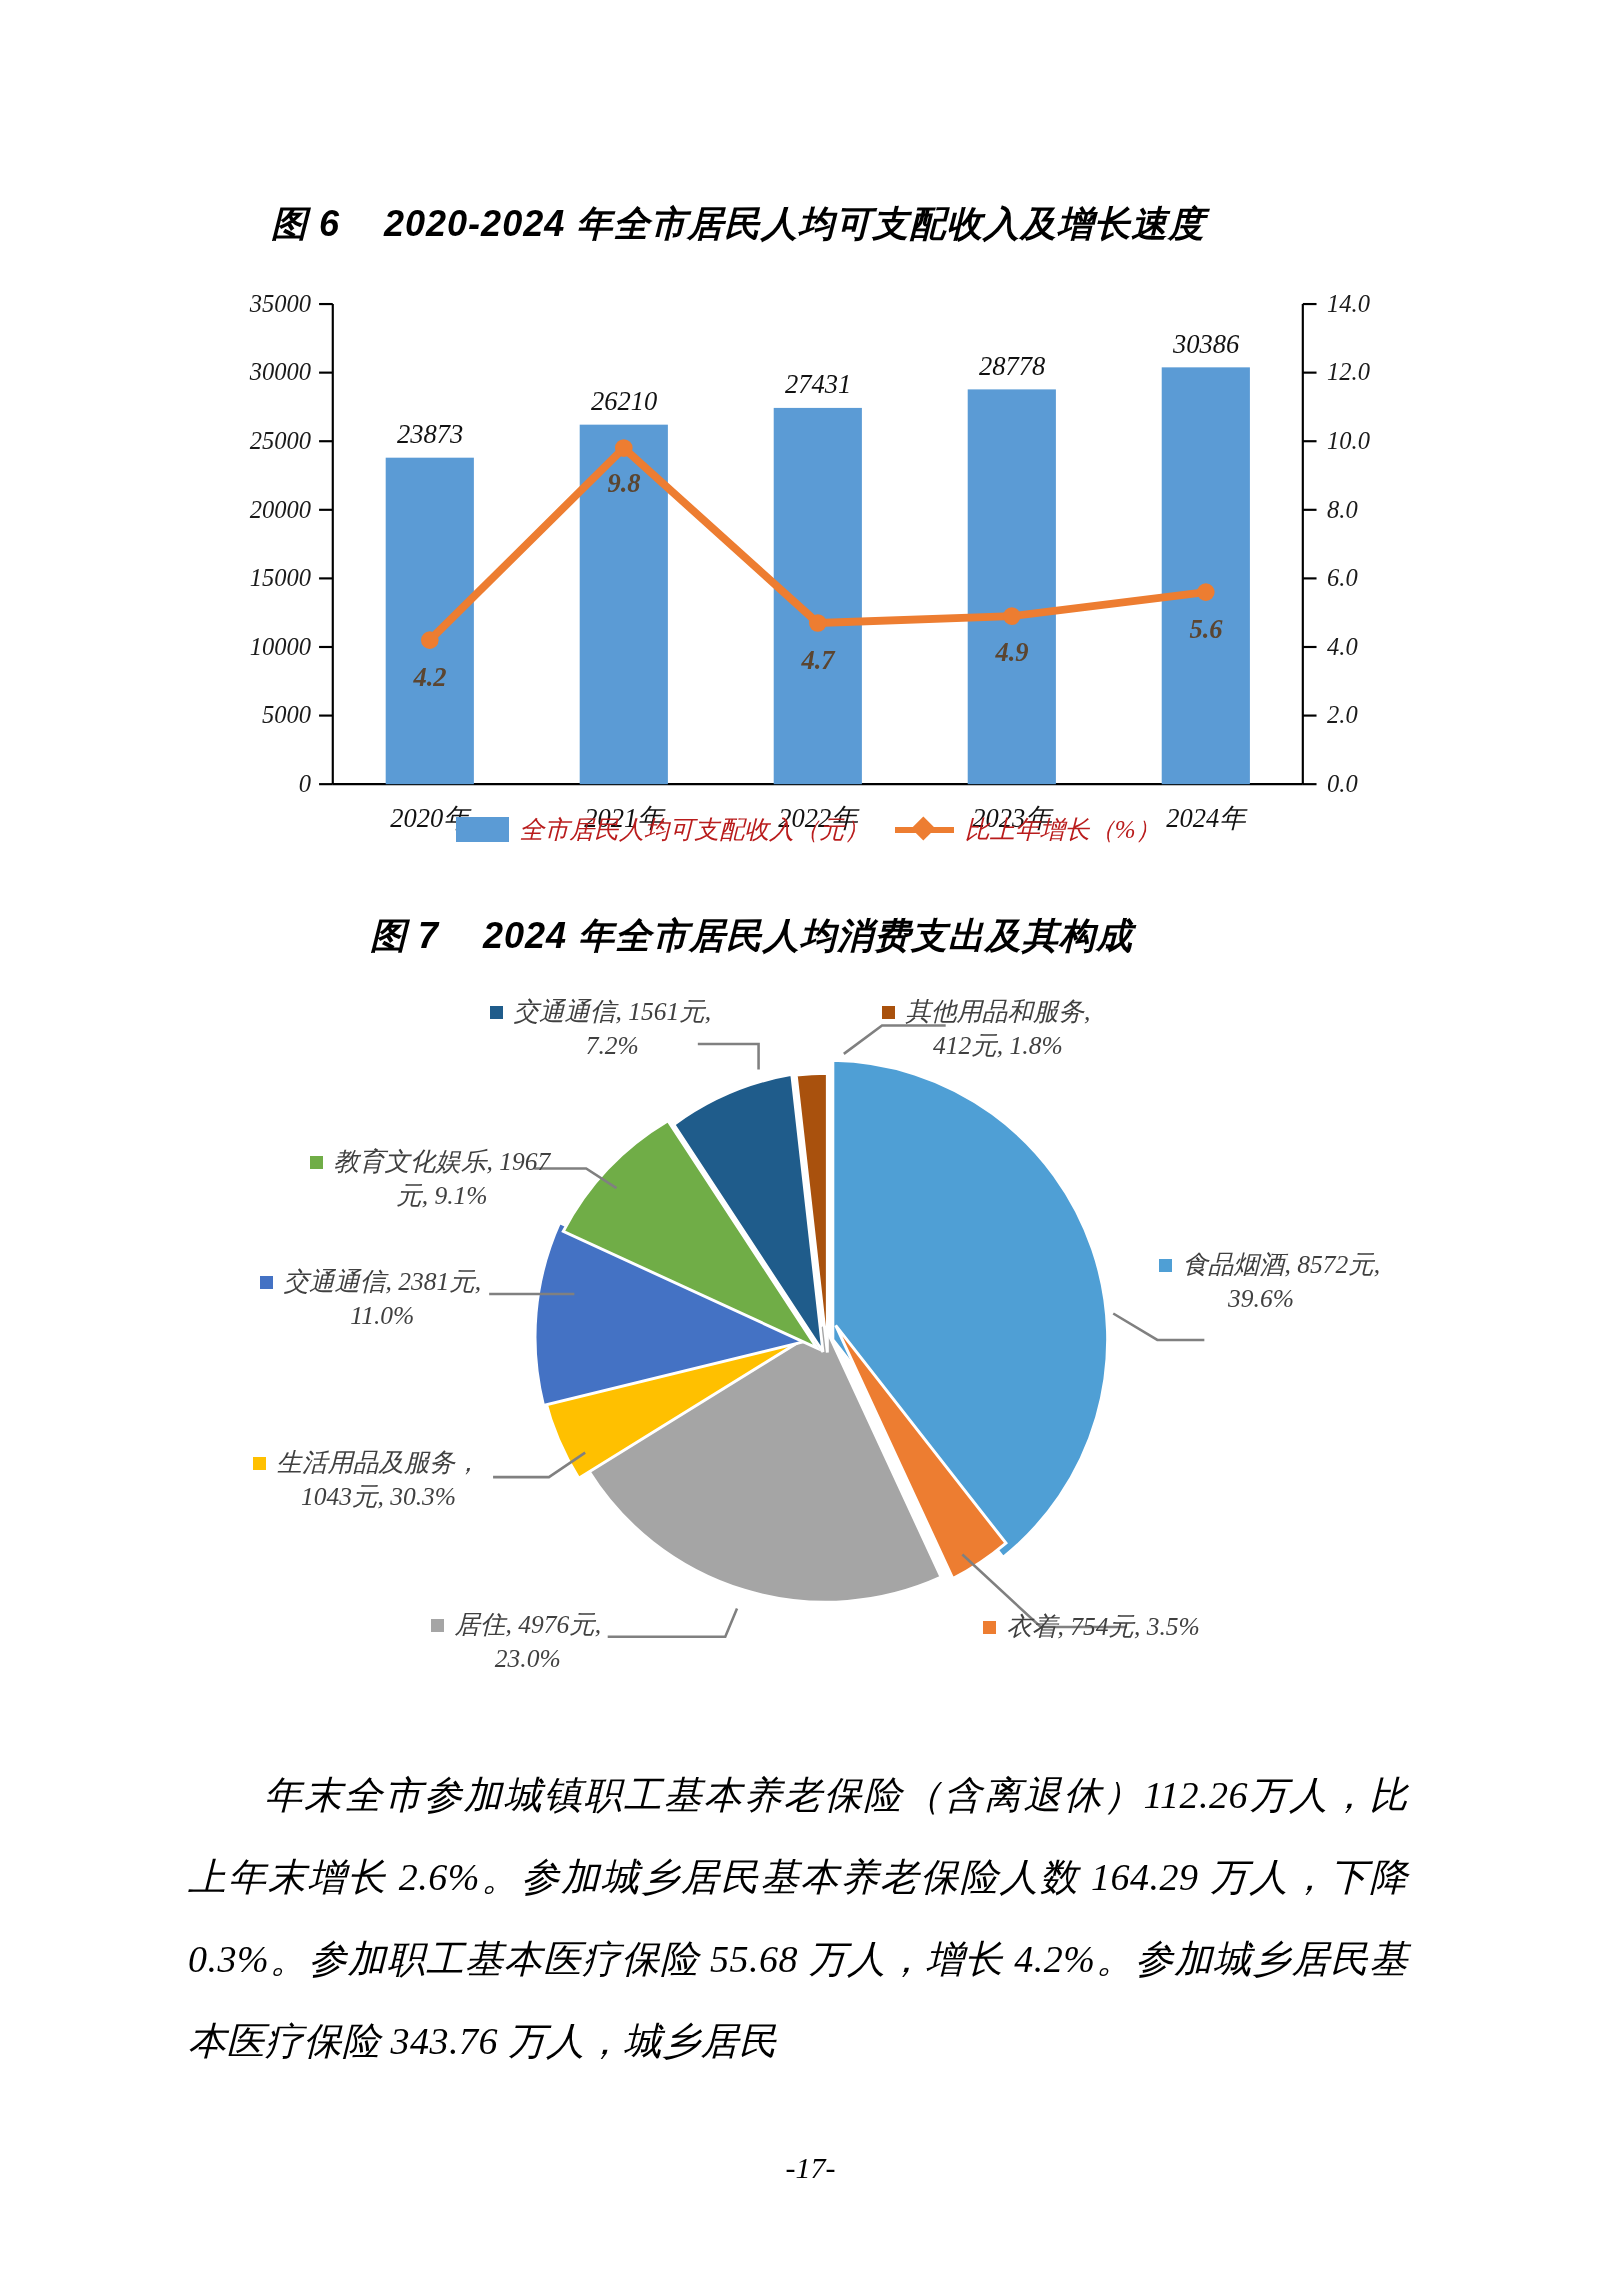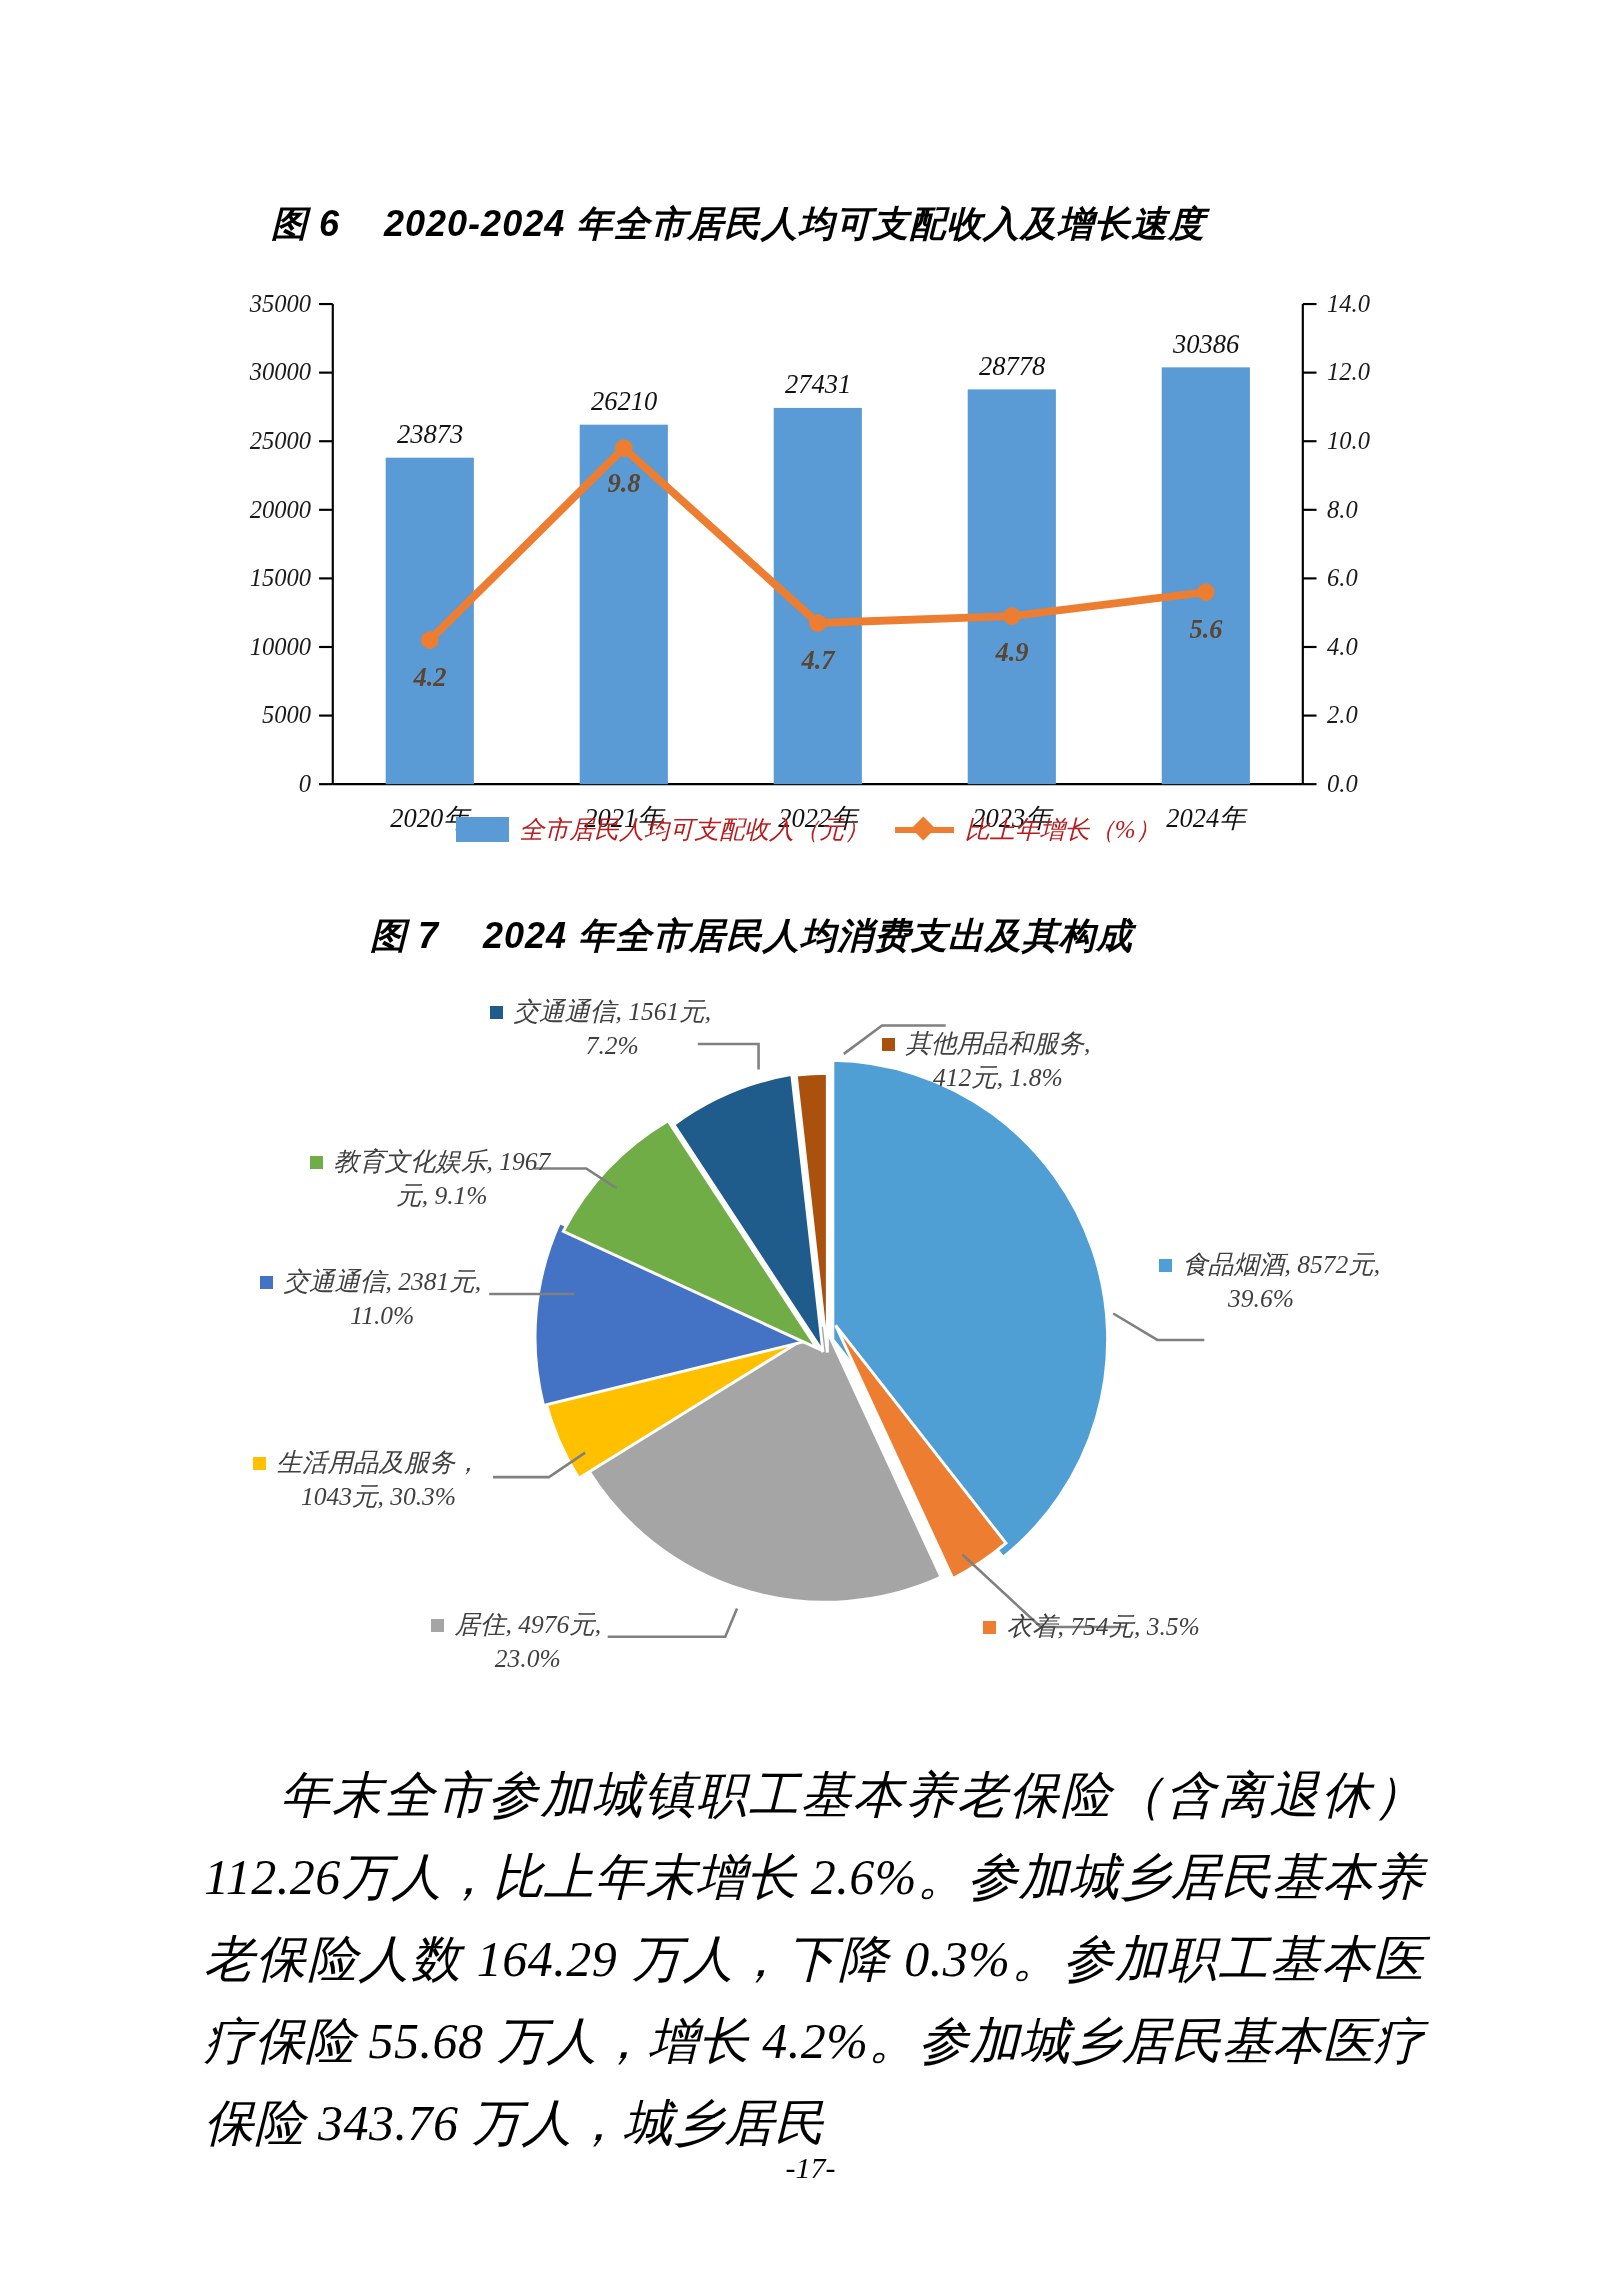--- a/index.html
+++ b/index.html
@@ -88,23 +88,23 @@
     white-space:nowrap;
   }
   .pie-label .sw {
     display:inline-block; width:12.7px; height:12.7px; vertical-align:middle;
     margin-right:10.8px; margin-bottom:3.9px;
   }
   .pl-center { text-align:center; }
 
   
   #bodytext {
-    position:absolute; left:204px; top:1754px; width:1220px;
-    font-family:"Liberation Serif", serif;
-    font-size:50px;
+    position:absolute; left:188px; top:1754px; width:1220px;
+    font-family:"Liberation Serif", serif;
+    font-size:38px;
     line-height:82px;
     text-align:justify;
     text-indent:76px;
     color:#000;
     letter-spacing:0.5px;
   }
   #pagenum {
     position:absolute; left:0; top:2151px; width:1621px;
     text-align:center;
     font-family:"Liberation Serif", serif;
@@ -259,21 +259,21 @@
         <path d="M 861 55 L 900 26 L 965 26"></path>
       </g>
     </svg>
 
     
     <div class="pie-label pl-center" style="left:490px;top:-4.9px;text-align:center;">
       <span><span class="sw" style="background:#1f5c8b"></span><span>交通通信, 1561元,</span></span><br>
       <span style="padding-left:23.5px">7.2%</span>
     </div>
 
-    <div class="pie-label pl-center" style="left:882px;top:-4.9px;text-align:center;margin-top:32px;">
+    <div class="pie-label pl-center" style="left:882px;top:-4.9px;text-align:center;">
       <span><span class="sw" style="background:#a9510d"></span><span>其他用品和服务,</span></span><br>
       <span style="padding-left:23.5px">412元, 1.8%</span>
     </div>
 
     <div class="pie-label pl-center" style="left:310px;top:145px;text-align:center;">
       <span><span class="sw" style="background:#70ad47"></span><span>教育文化娱乐, 1967</span></span><br>
       <span style="padding-left:23.5px">元, 9.1%</span>
     </div>
 
     <div class="pie-label pl-center" style="left:260px;top:265px;text-align:center;">

